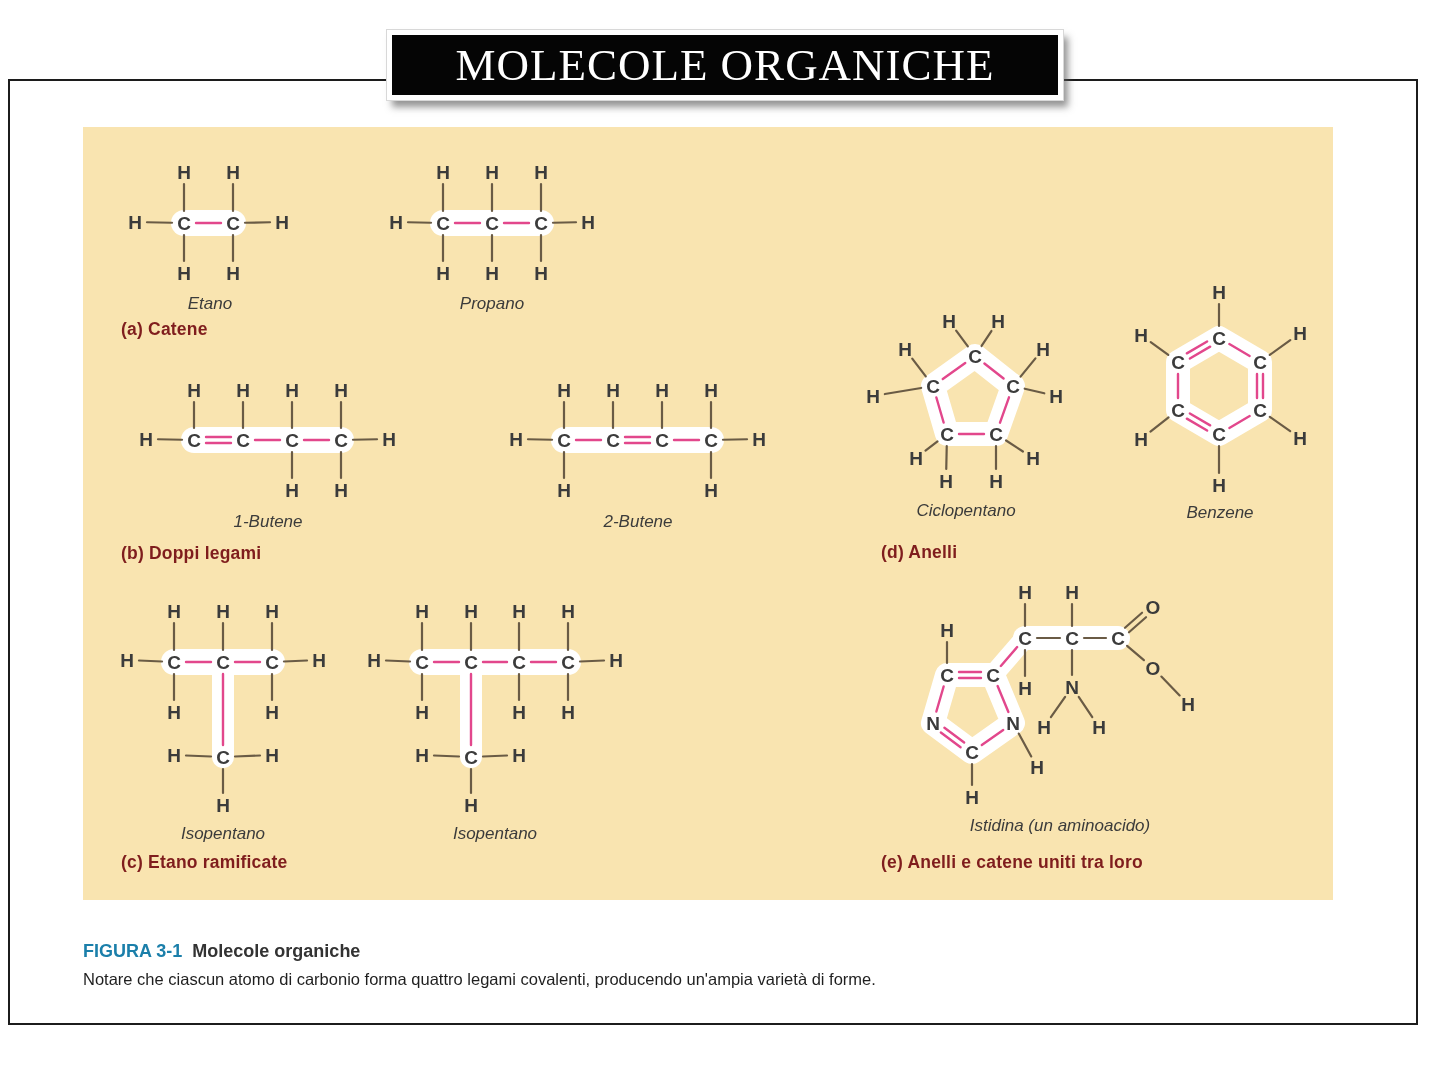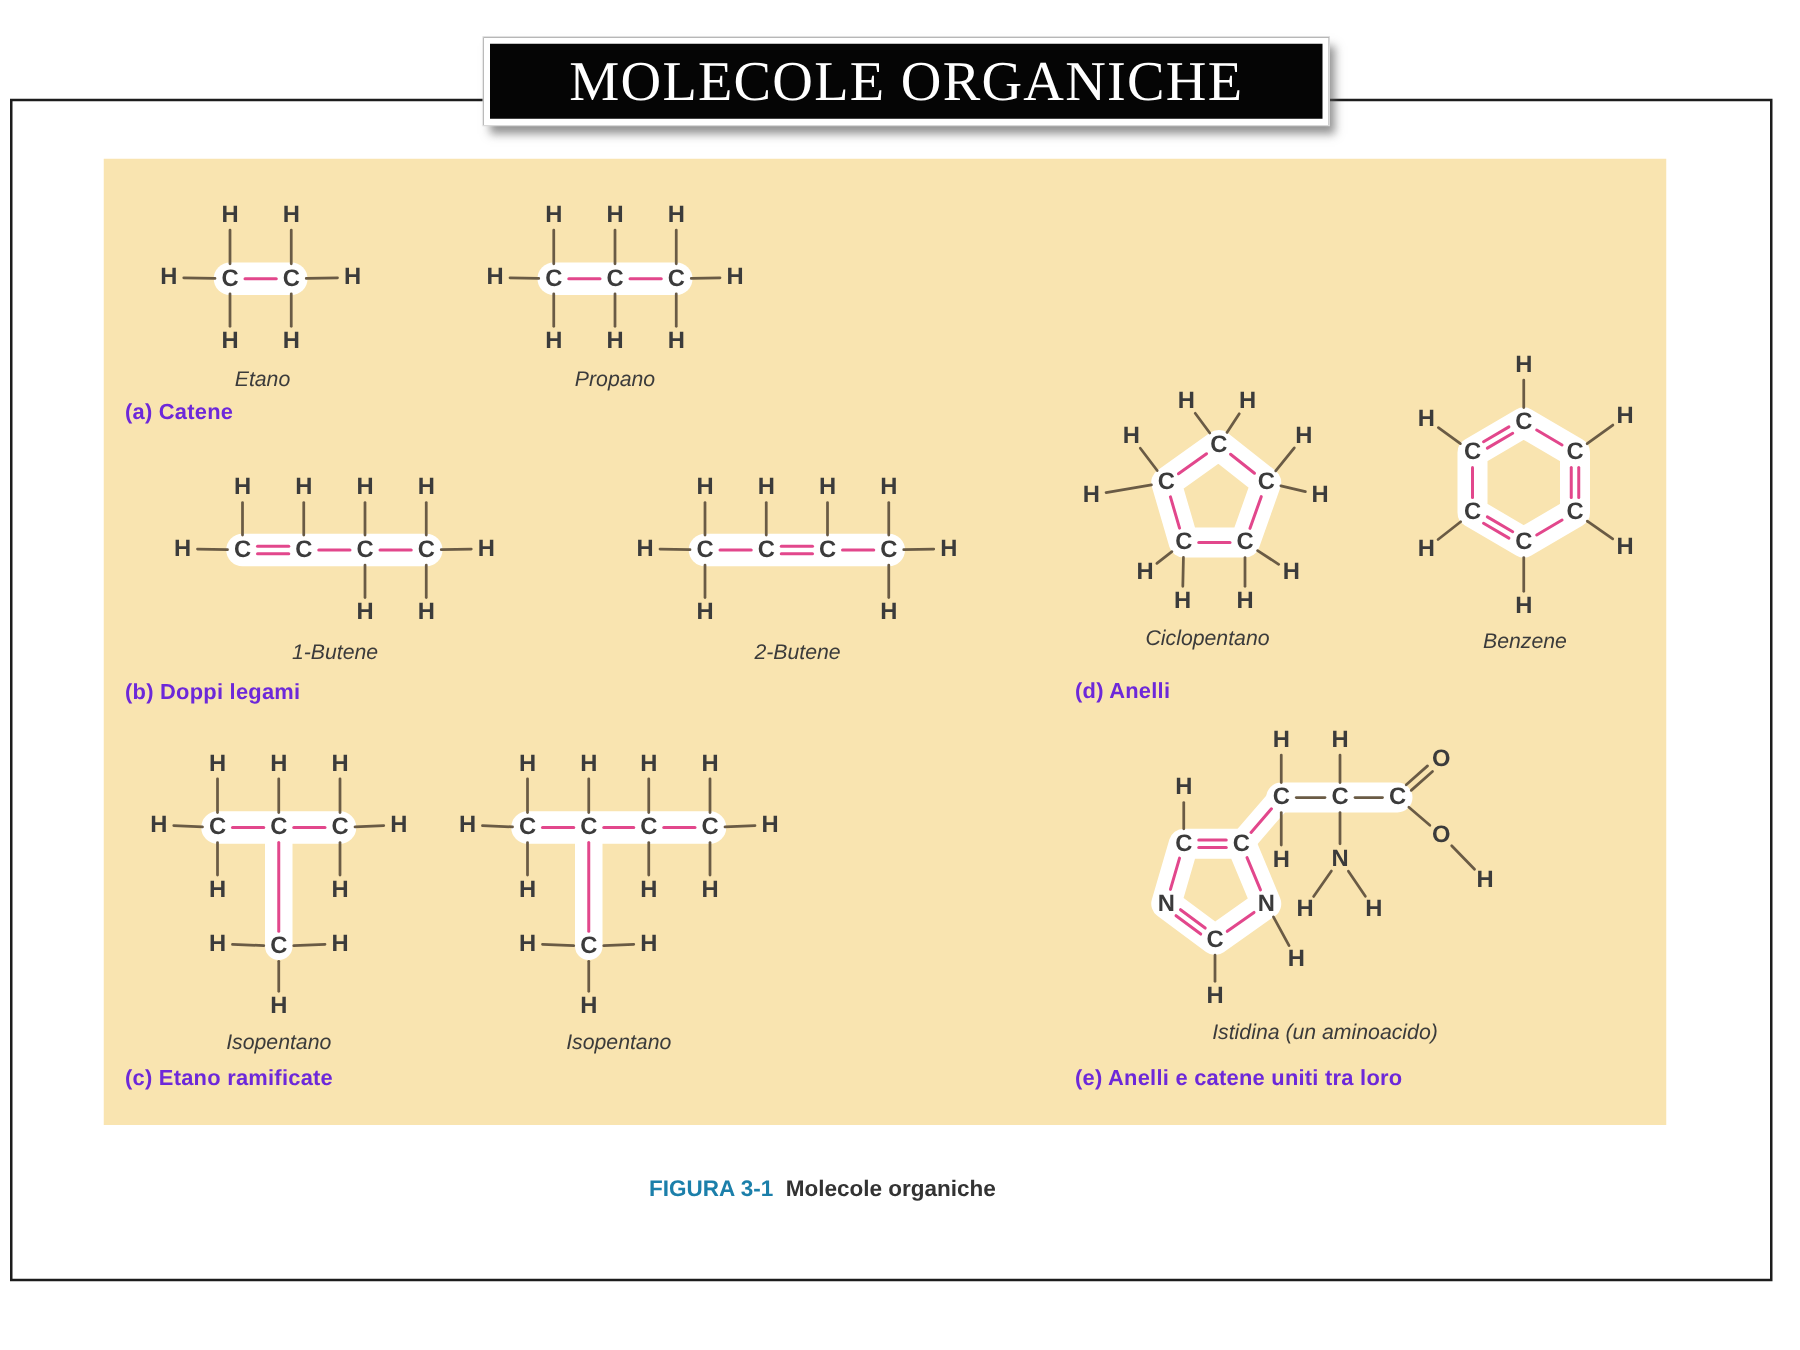--- a/index.html
+++ b/index.html
@@ -9,25 +9,25 @@
   .title-box{position:absolute;left:387px;top:30px;width:666px;height:60px;
              background:var(--title-bg,#000);border:5px solid #ffffff;
              box-shadow:0 0 0 1px #d8d8d8,5px 7px 7px rgba(90,90,90,0.65);
              display:flex;align-items:center;justify-content:center;z-index:5;}
   .title-text{font-family:"Liberation Serif",serif;font-size:45px;color:var(--title-fg,#fff);
               letter-spacing:1px;white-space:nowrap;}
   .panel{position:absolute;left:83px;top:127px;width:1250px;height:773px;background:var(--panel-bg,#f9e4b0);}
   .mol{position:absolute;margin:0;padding:0;}
   .mol svg{display:block;overflow:visible;}
   .mol-name{text-align:center;font-size:17px;color:#3b3b3b;margin-top:3px;font-style:italic;}
-  .sec-label{position:absolute;font-size:17.5px;font-weight:bold;color:#6d28d9;letter-spacing:0.2px;}
+  .sec-label{position:absolute;font-size:17.5px;font-weight:bold;color:#7f1d1d;letter-spacing:0.2px;margin-left:21px;}
   .atom{font-family:"Liberation Sans",sans-serif;font-size:19px;font-weight:bold;
         fill:var(--atom,#3b3b3b);text-anchor:middle;}
   .caption{position:absolute;left:83px;top:941px;width:1150px;}
-  .caption-head{font-size:18px;font-weight:bold;color:#333333;text-align:center;}
+  .caption-head{font-size:18px;font-weight:bold;color:#333333;}
   .fig-tag{color:var(--accent,#1b7faa);margin-right:10px;}
   .caption-body{font-size:16.5px;color:#1f1f1f;margin-top:8px;}
 </style>
 </head>
 <body>
 
 <div class="page">
   <div class="frame"></div>
   <div class="panel"></div>
 
@@ -341,14 +341,15 @@
   <div class="sec-label" style="left:860px;top:852px">(e) Anelli e catene uniti tra loro</div>
 
   <div class="title-box">
     <span class="title-text">MOLECOLE ORGANICHE</span>
   </div>
 
   <div class="caption">
     <div class="caption-head">
       <span class="fig-tag">FIGURA 3-1</span><span class="fig-title">Molecole organiche</span>
     </div>
+    <div class="caption-body">Notare che ciascun atomo di carbonio forma quattro legami covalenti, producendo un'ampia varietà di forme.</div>
   </div>
 </div>
 
 </body></html>

